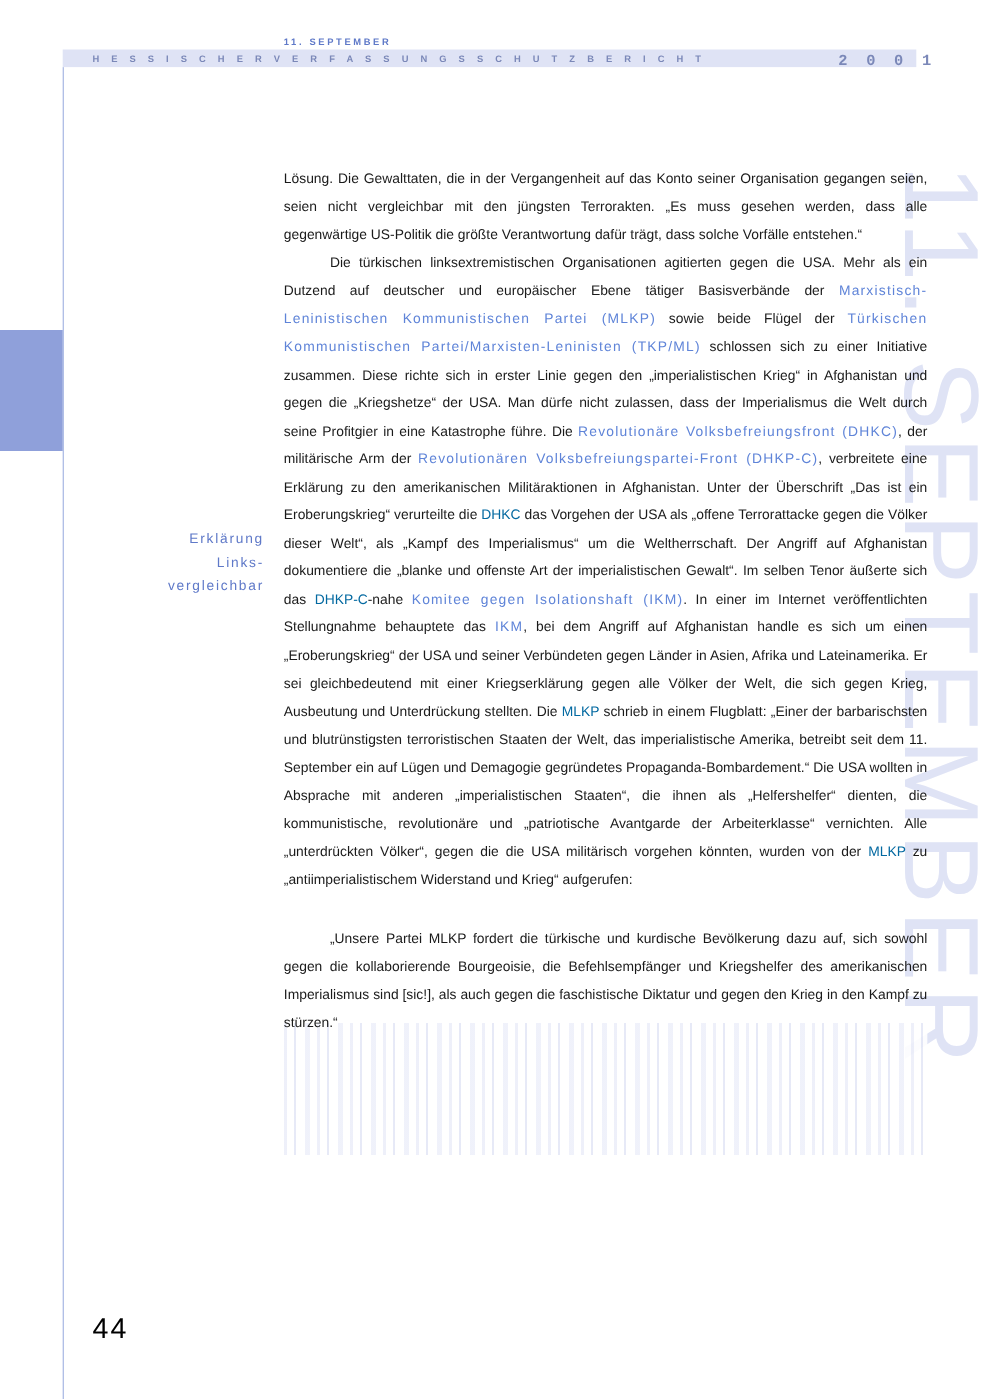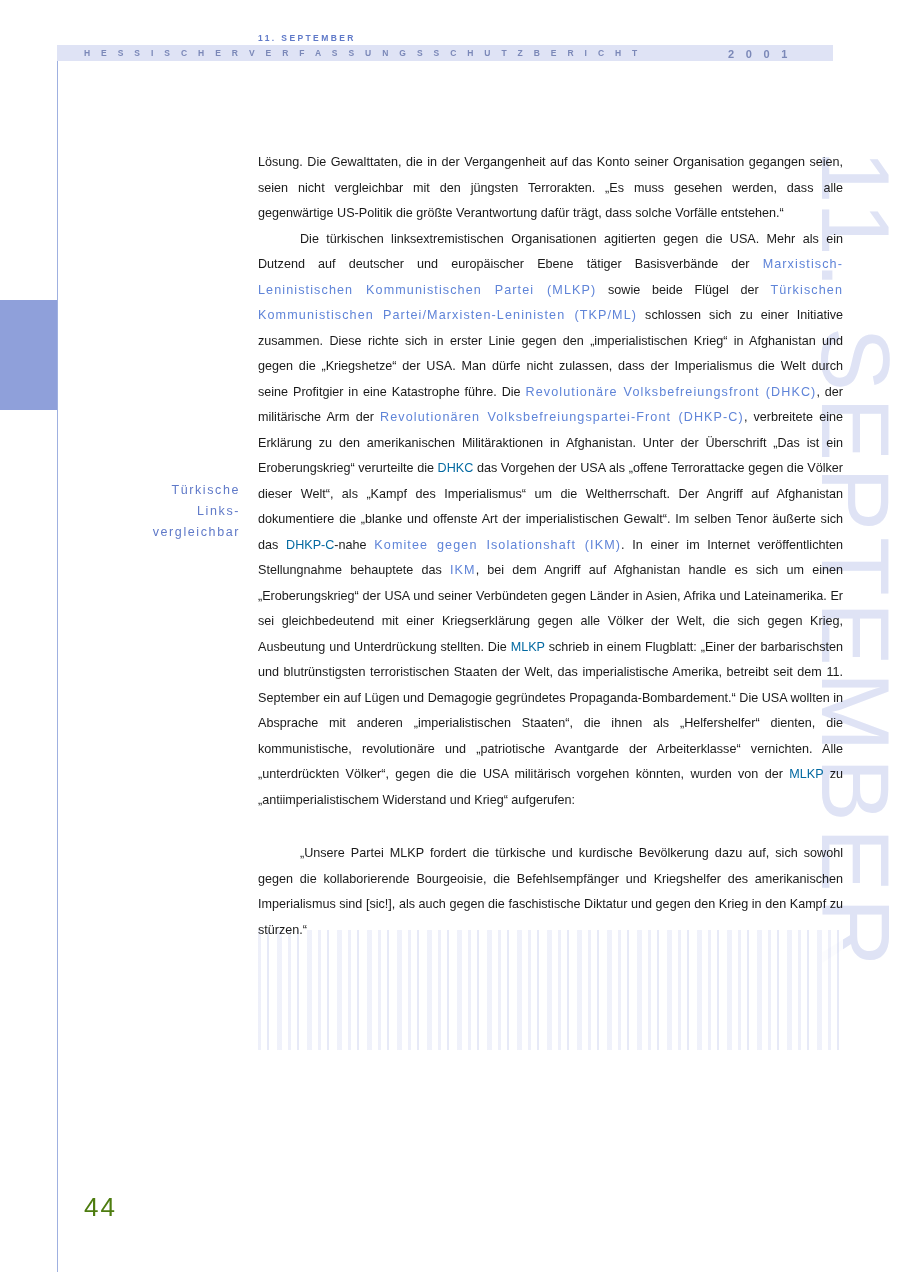--- a/index.html
+++ b/index.html
@@ -84,26 +84,27 @@
     top: 48px;
     font-size: 8.5px;
     letter-spacing: 4.3px;
     color: #7b88b8;
     font-weight: bold;
     white-space: nowrap;
     text-align: center;
   }
   .header-year {
     position: absolute;
-    left: 728px;
+    left: 762px;
     top: 48px;
-    font-size: 11px;
+    font-size: 14px;
     letter-spacing: 4.3px;
     color: #7b88b8;
     font-weight: bold;
+    font-family: Liberation Mono, monospace;
   }
 
   
   .vrule {
     position: absolute;
     left: 57px;
     top: 61px;
     width: 1px;
     height: 1211px;
     background: #9fb0e0;
@@ -168,21 +169,21 @@
   .quote p {
     text-indent: 42px;
   }
 
   
   .folio {
     position: absolute;
     left: 84px;
     top: 1192px;
     font-size: 26px;
-    color: #4d7c0f;
+    color: #000000;
     letter-spacing: 2px;
     z-index: 3;
   }
 </style>
 </head>
 <body>
 
 <div class="watermark">11. SEPTEMBER</div>
 
 <div class="barcode"></div>
@@ -191,21 +192,21 @@
   <div class="header-strip"></div>
   <div class="header-kicker">11. SEPTEMBER</div>
   <div class="header-running">H E S S I S C H E R    V E R F A S S U N G S S C H U T Z B E R I C H T</div>
   <div class="header-year">2 0 0 1</div>
 </div>
 
 <div class="vrule"></div>
 <div class="margin-block"></div>
 
 <div class="marginal">
-  <div>Türkische</div>
+  <div>Erklärung</div>
   <div>Links-</div>
   <div>vergleichbar</div>
 </div>
 
 <div class="col">
 
   <p>Lösung. Die Gewalttaten, die in der Vergangenheit auf das Konto seiner Organisation gegangen seien, seien nicht vergleichbar mit den jüngsten Terrorakten. „Es muss gesehen werden, dass alle gegenwärtige US-Politik die größte Verantwortung dafür trägt, dass solche Vorfälle entstehen.“</p>
 
   <p class="indent"><span>Die türkischen linksextremistischen Organisationen agitierten gegen die USA. Mehr als ein Dutzend auf deutscher und europäischer Ebene tätiger Basisverbände der </span><span class="hl">Marxistisch-Leninistischen Kommunistischen Partei (MLKP)</span><span> sowie beide Flügel der </span><span class="hl">Türkischen Kommunistischen Partei/Marxisten-Leninisten (TKP/ML)</span><span> schlossen sich zu einer Initiative zusammen. Diese richte sich in erster Linie gegen den „imperialistischen Krieg“ in Afghanistan und gegen die „Kriegshetze“ der USA. Man dürfe nicht zulassen, dass der Imperialismus die Welt durch seine Profitgier in eine Katastrophe führe. Die </span><span class="hl">Revolutionäre Volksbefreiungsfront (DHKC)</span><span>, der militärische Arm der </span><span class="hl">Revolutionären Volksbefreiungspartei-Front (DHKP-C)</span><span>, verbreitete eine Erklärung zu den amerikanischen Militäraktionen in Afghanistan. Unter der Überschrift „Das ist ein Eroberungskrieg“ verurteilte die </span><span class="hl-tight">DHKC</span><span> das Vorgehen der USA als „offene Terrorattacke gegen die Völker dieser Welt“, als „Kampf des Imperialismus“ um die Weltherrschaft. Der Angriff auf Afghanistan dokumentiere die „blanke und offenste Art der imperialistischen Gewalt“. Im selben Tenor äußerte sich das </span><span class="hl-tight">DHKP-C</span><span>-nahe </span><span class="hl">Komitee gegen Isolationshaft (IKM)</span><span>. In einer im Internet veröffentlichten Stellungnahme behauptete das </span><span class="hl">IKM</span><span>, bei dem Angriff auf Afghanistan handle es sich um einen „Eroberungskrieg“ der USA und seiner Verbündeten gegen Länder in Asien, Afrika und Lateinamerika. Er sei gleichbedeutend mit einer Kriegserklärung gegen alle Völker der Welt, die sich gegen Krieg, Ausbeutung und Unterdrückung stellten. Die </span><span class="hl-tight">MLKP</span><span> schrieb in einem Flugblatt: „Einer der barbarischsten und blutrünstigsten terroristischen Staaten der Welt, das imperialistische Amerika, betreibt seit dem 11. September ein auf Lügen und Demagogie gegründetes Propaganda-Bombardement.“ Die USA wollten in Absprache mit anderen „imperialistischen Staaten“, die ihnen als „Helfershelfer“ dienten, die kommunistische, revolutionäre und „patriotische Avantgarde der Arbeiterklasse“ vernichten. Alle „unterdrückten Völker“, gegen die die USA militärisch vorgehen könnten, wurden von der </span><span class="hl-tight">MLKP</span><span> zu „antiimperialistischem Widerstand und Krieg“ aufgerufen:</span></p>
 

